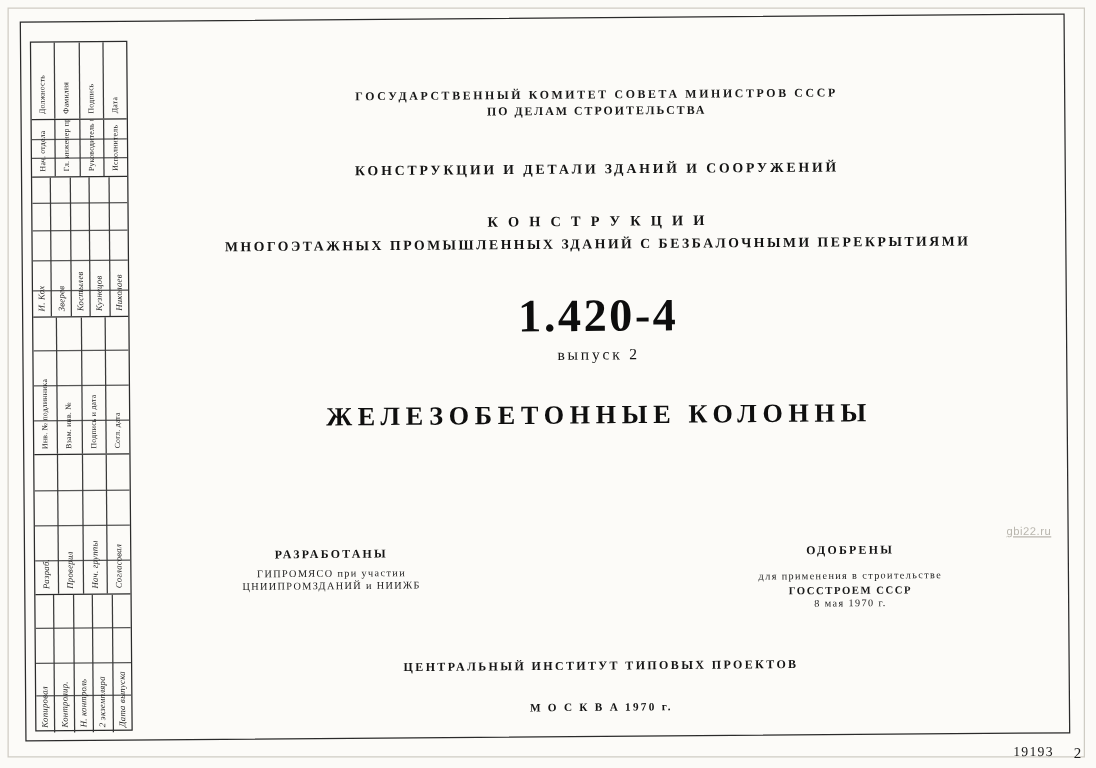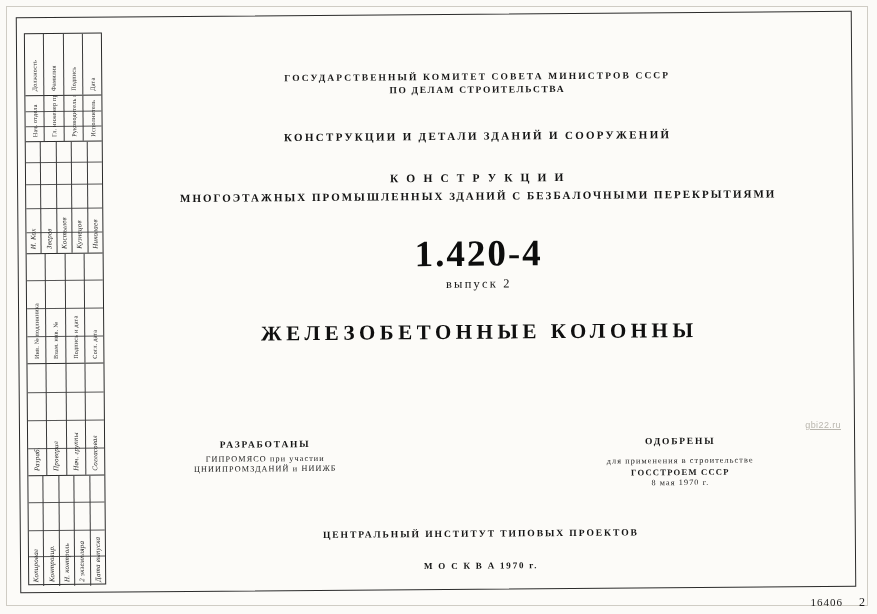--- a/index.html
+++ b/index.html
@@ -414,15 +414,15 @@
           <div class="sub" style="margin-top:1px;">8 мая 1970 г.</div>
         </div>
       </div>
 
       <div class="inst">ЦЕНТРАЛЬНЫЙ ИНСТИТУТ ТИПОВЫХ ПРОЕКТОВ</div>
       <div class="city">М О С К В А 1970 г.</div>
     </div>
   </div>
 
   <div class="watermark">gbi22.ru</div>
-  <div class="footer-num">16406</div>
+  <div class="footer-num">19193</div>
   <div class="footer-page">2</div>
 </div>
 
 </body></html>

